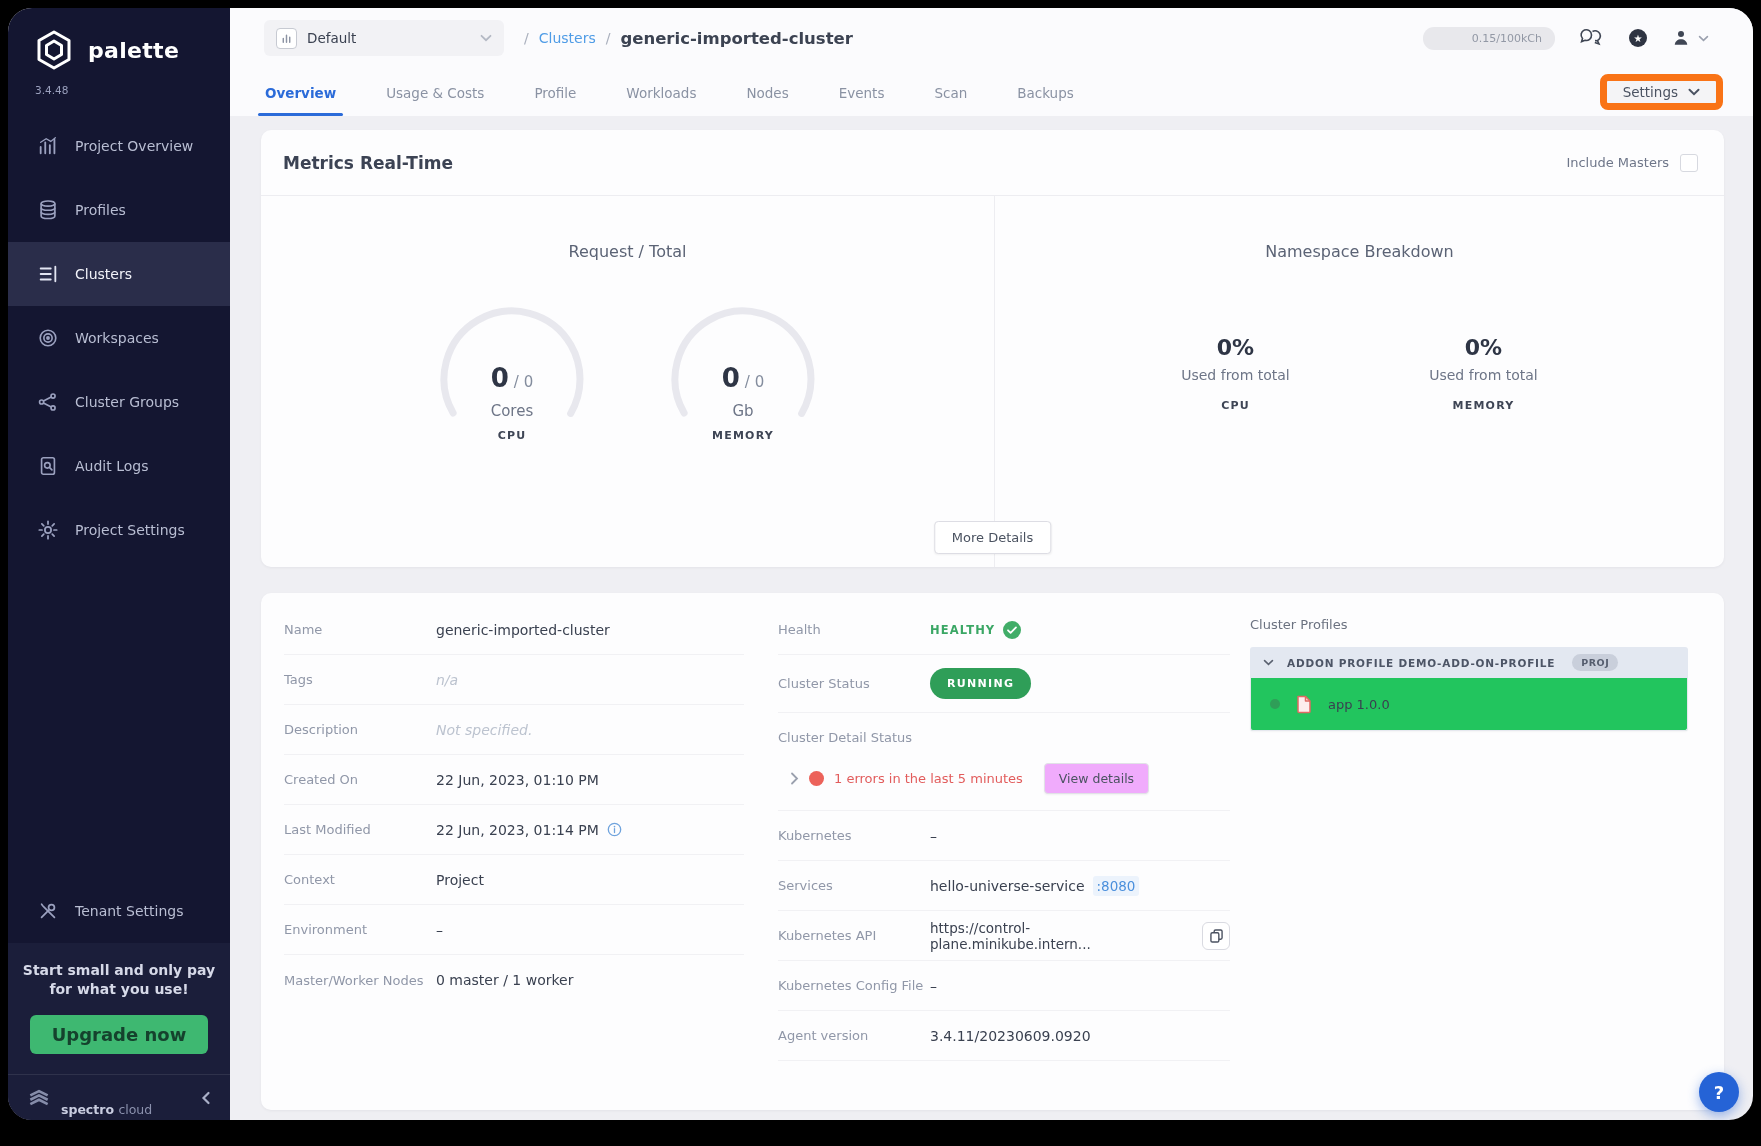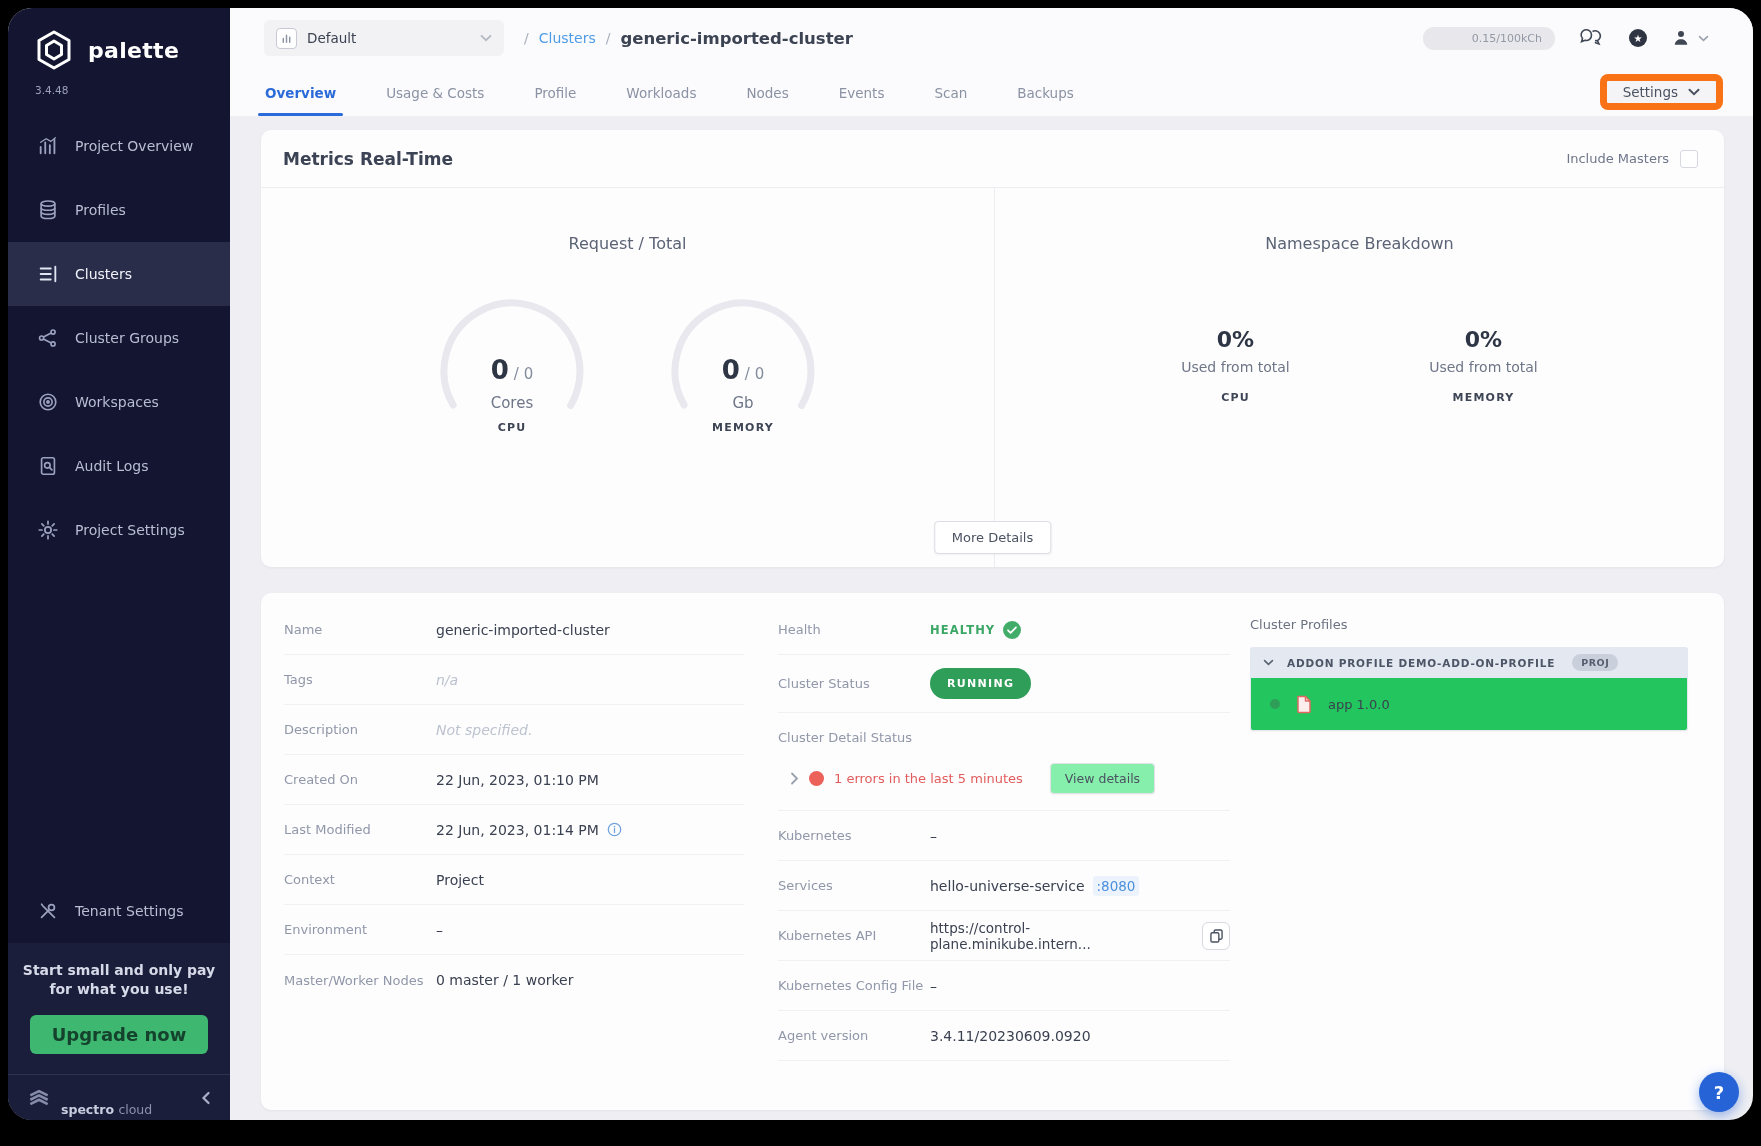--- a/index.html
+++ b/index.html
@@ -95,21 +95,21 @@
     background:#f4f4f6; border:7px solid #f97316; border-radius:8px;
     height:36px; padding:0 16px; display:flex; align-items:center; gap:10px;
     font-size:13.5px; color:#4a5261; cursor:pointer; font-family:inherit;
   }
   
   .content{ flex:1; padding:14px 29px 10px 31px; overflow:hidden; }
   .card{ background:#fdfdfe; border-radius:10px; box-shadow:0 1px 3px rgba(20,24,40,.05); }
   
   .metrics-card{ height:437px; position:relative; display:flex; flex-direction:column; }
   .metrics-header{
-    height:58px; flex-shrink:0; display:flex; align-items:center; justify-content:space-between;
+    height:66px; flex-shrink:0; display:flex; align-items:center; justify-content:space-between;
     padding:0 26px 0 22px; border-bottom:1px solid #ededf1;
   }
   .metrics-title{ font-size:17px; color:#3c4354; font-weight:700; }
   .include-masters{ display:flex; align-items:center; gap:11px; font-size:13px; color:#6e7689; }
   .checkbox{ width:18px; height:18px; border:1.5px solid #d7d9e0; border-radius:3px; background:#fff; cursor:pointer; }
   .metrics-body{ flex:1; display:flex; }
   .metrics-left{ width:734px; border-right:1px solid #ededf1; display:flex; flex-direction:column; align-items:center; }
   .metrics-right{ flex:1; display:flex; flex-direction:column; align-items:center; }
   .section-title{ margin-top:46px; font-size:16px; color:#5b6375; }
   .gauges{ margin-top:42px; display:flex; gap:79px; }
@@ -145,21 +145,21 @@
   .status-pill{
     background:#2f9e58; color:#fff; font-size:11px; font-weight:700; letter-spacing:1.3px;
     padding:9px 17px; border-radius:18px; border:none; cursor:pointer; font-family:inherit;
   }
   .drow.h58{ height:58px; }
   .ds-block{ padding:14px 0 16px; border-bottom:1px solid #f1f1f4; }
   .ds-error{ margin-top:17px; display:flex; align-items:center; gap:10px; padding-left:12px; }
   .err-dot{ width:15px; height:15px; border-radius:50%; background:#ec625a; flex-shrink:0; }
   .err-text{ font-size:13px; color:#e25c5c; }
   .view-details{
-    margin-left:17px; background:#86efac; border:1px solid #e1e1e7; border-radius:4px;
+    margin-left:11px; background:#f0abfc; border:1px solid #e1e1e7; border-radius:4px;
     padding:7px 14px; font-size:12.5px; color:#4a5260; cursor:pointer;
     box-shadow:0 1px 2px rgba(0,0,0,.05); font-family:inherit; white-space:nowrap;
   }
   .port-link{ color:#4a8fdc; background:#ecf3fc; padding:2px 4px; border-radius:3px; cursor:pointer; text-decoration:none; font-size:13.5px; }
   .copy-btn{
     width:28px; height:28px; border:1px solid #d9dae1; border-radius:6px; background:#fff;
     display:flex; align-items:center; justify-content:center; cursor:pointer; margin-left:4px; color:#4a5160;
   }
   .cp-title{ font-size:13px; color:#6b7280; }
   .cp-panel{ margin-top:15px; }
@@ -230,37 +230,37 @@
           <svg width="22" height="22" viewBox="0 0 24 24" fill="none" stroke="currentColor" stroke-width="2" stroke-linecap="round">
             <path d="M4 6 h11 M4 12 h11 M4 18 h11"></path>
               <path d="M20 4 v16"></path>
           </svg>
         </span>
         <span>Clusters</span>
       </div>
       <div class="nav-item">
         <span class="nicon">
           <svg width="22" height="22" viewBox="0 0 24 24" fill="none" stroke="currentColor" stroke-width="1.8">
+            <circle cx="12" cy="12" r="8.5"></circle>
+              <circle cx="12" cy="12" r="4.5"></circle>
+              <circle cx="12" cy="12" r="1.2" fill="currentColor"></circle>
+          </svg>
+        </span>
+        <span>Workspaces</span>
+      </div>
+      <div class="nav-item">
+        <span class="nicon">
+          <svg width="22" height="22" viewBox="0 0 24 24" fill="none" stroke="currentColor" stroke-width="1.8">
             <circle cx="5" cy="12" r="2.2"></circle>
               <circle cx="17.5" cy="5.5" r="2.2"></circle>
               <circle cx="17.5" cy="18.5" r="2.2"></circle>
             <path d="M7 11 L15.5 6.5 M7 13 L15.5 17.5"></path>
           </svg>
         </span>
         <span>Cluster Groups</span>
-      </div>
-      <div class="nav-item">
-        <span class="nicon">
-          <svg width="22" height="22" viewBox="0 0 24 24" fill="none" stroke="currentColor" stroke-width="1.8">
-            <circle cx="12" cy="12" r="8.5"></circle>
-              <circle cx="12" cy="12" r="4.5"></circle>
-              <circle cx="12" cy="12" r="1.2" fill="currentColor"></circle>
-          </svg>
-        </span>
-        <span>Workspaces</span>
       </div>
       <div class="nav-item">
         <span class="nicon">
           <svg width="22" height="22" viewBox="0 0 24 24" fill="none" stroke="currentColor" stroke-width="1.8">
             <rect x="5" y="3" width="14" height="18" rx="2"></rect>
             <circle cx="11.3" cy="11.3" r="3"></circle>
               <path d="M13.5 13.5 L16.3 16.3" stroke-linecap="round"></path>
           </svg>
         </span>
         <span>Audit Logs</span>

